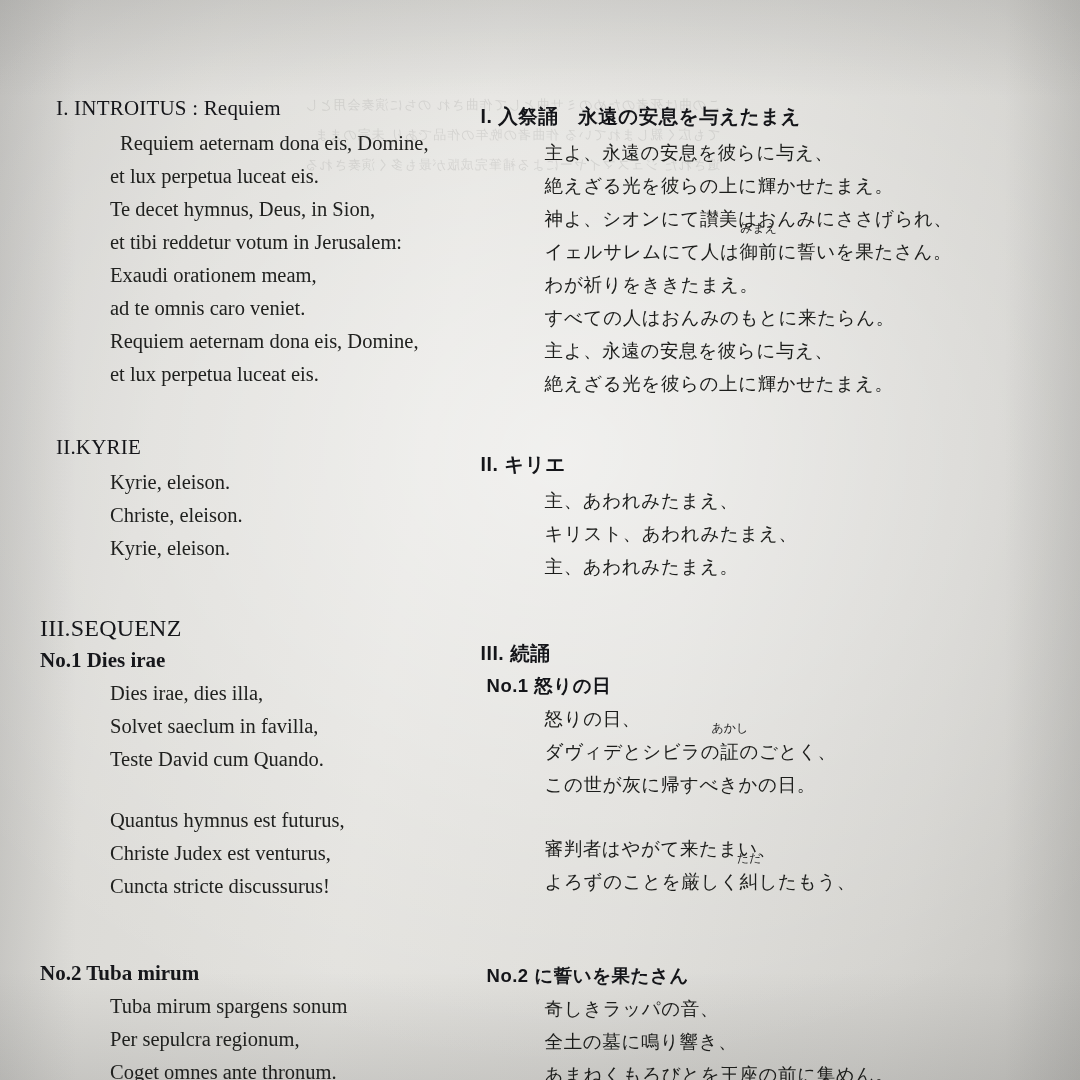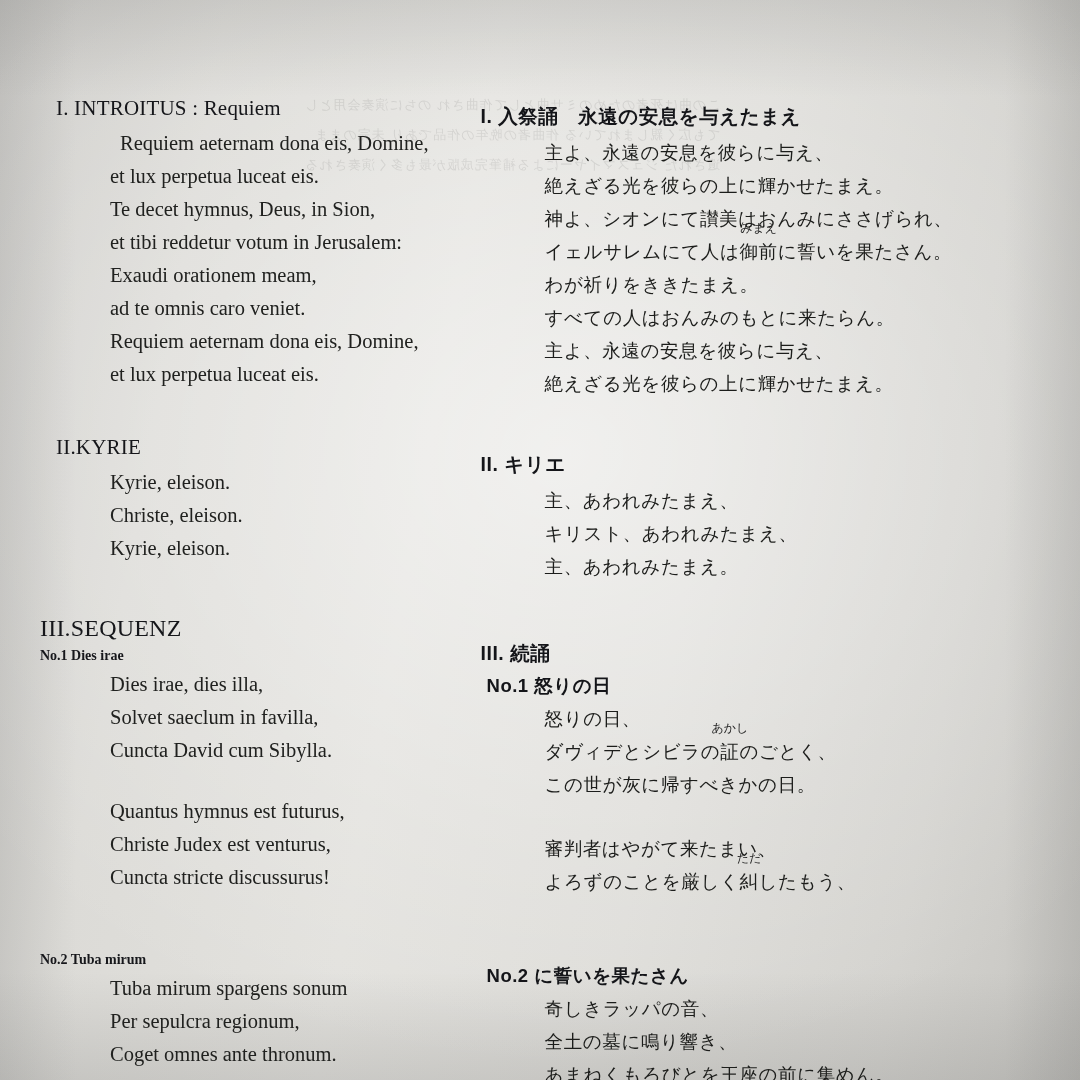--- a/index.html
+++ b/index.html
@@ -76,21 +76,21 @@
     margin: 0 0 6px 0;
     padding-left: 16px;
   }
   .lat-head.big {
     font-size: 24px;
     padding-left: 0;
   }
   .lat-sub {
     font-family: "Liberation Serif", serif;
     font-weight: bold;
-    font-size: 14px;
+    font-size: 21px;
     color: #16171b;
     margin: 0 0 4px 0;
     padding-left: 0;
   }
   .lat-lines {
     padding-left: 70px;
   }
   .lat-line {
     font-size: 20.5px;
     line-height: 33px;
@@ -183,21 +183,21 @@
       </div>
 
       <div class="spacer-seq"></div>
 
       <div class="lat-sec">
         <div class="lat-head big">III.SEQUENZ</div>
         <div class="lat-sub">No.1 Dies irae</div>
         <div class="lat-lines">
           <div class="lat-line">Dies irae, dies illa,</div>
           <div class="lat-line">Solvet saeclum in favilla,</div>
-          <div class="lat-line">Cuncta David cum Sibylla.</div>
+          <div class="lat-line">Teste David cum Quando.</div>
           <div class="lat-gap"></div>
           <div class="lat-line">Quantus hymnus est futurus,</div>
           <div class="lat-line">Christe Judex est venturus,</div>
           <div class="lat-line">Cuncta stricte discussurus!</div>
         </div>
       </div>
 
       <div class="spacer-no2"></div>
 
       <div class="lat-sec">

